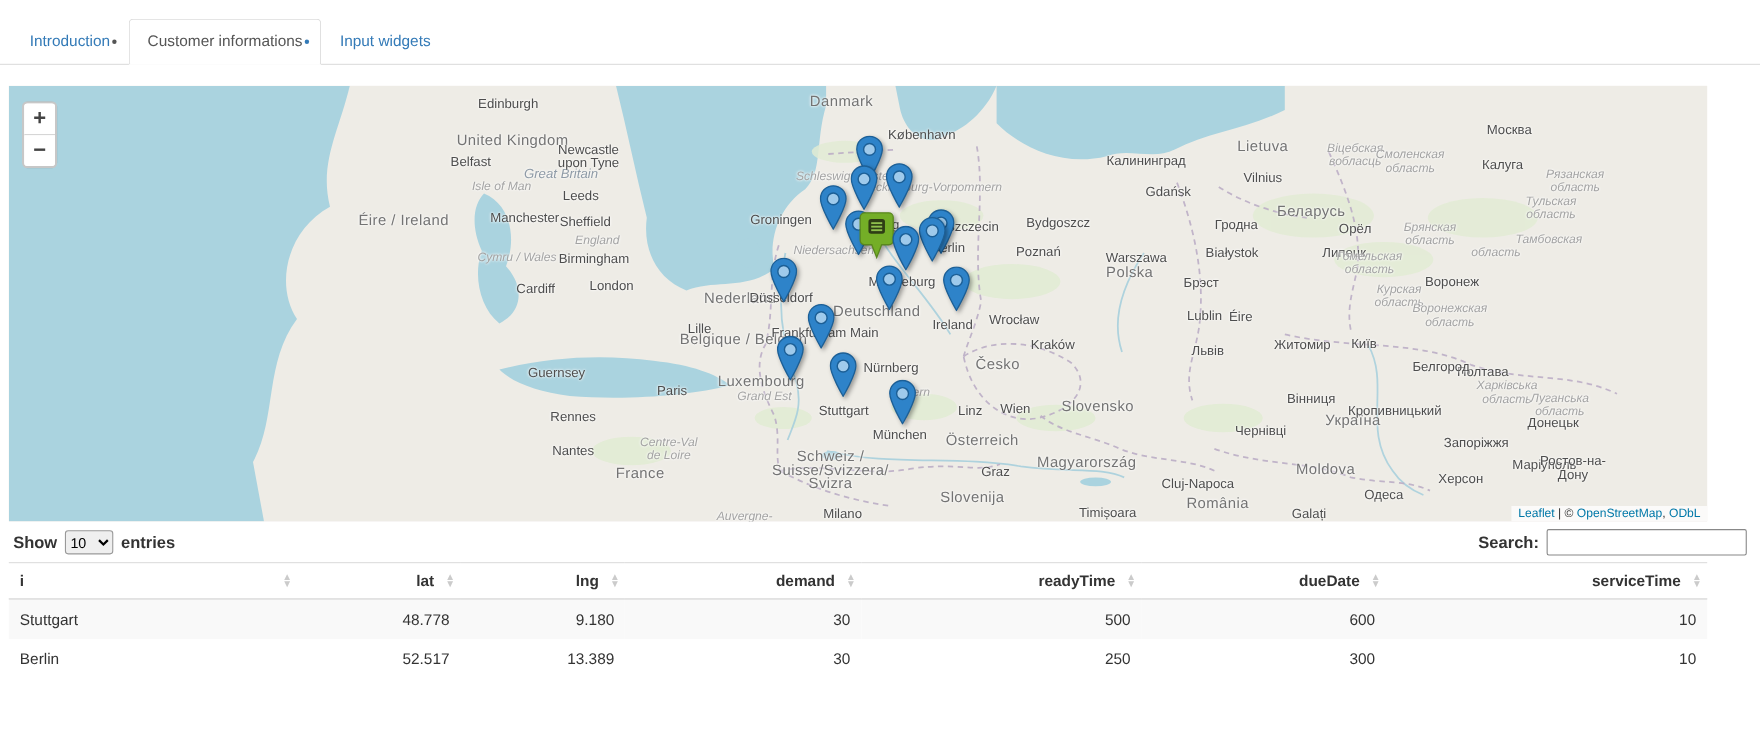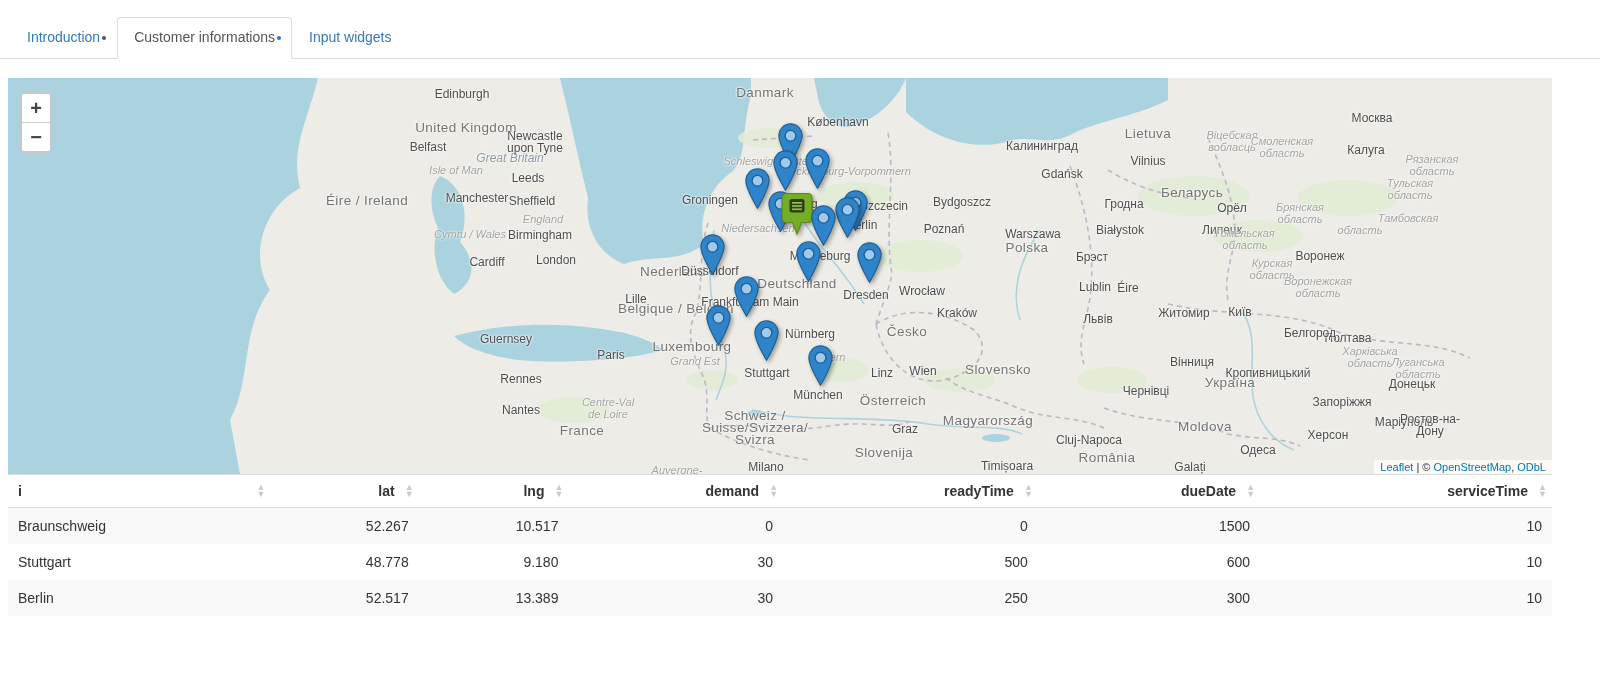--- a/index.html
+++ b/index.html
@@ -155,21 +155,21 @@
         <span class="plabel city" style="left: 513px; top: 332px;">Nantes</span>
         <span class="plabel city" style="left: 603px; top: 277px;">Paris</span>
         <span class="plabel city" style="left: 628px; top: 221px;">Lille</span>
         <span class="plabel city" style="left: 702px; top: 122px;">Groningen</span>
         <span class="plabel city" style="left: 830px; top: 44px;">København</span>
         <span class="plabel city" style="left: 785px; top: 126px;">Hamburg</span>
         <span class="plabel city" style="left: 876px; top: 128px;">Szczecin</span>
         <span class="plabel city" style="left: 854px; top: 147px;">Berlin</span>
         <span class="plabel city" style="left: 812px; top: 178px;">Magdeburg</span>
         <span class="plabel city" style="left: 702px; top: 193px;">Düsseldorf</span>
-        <span class="plabel city" style="left: 858px; top: 217px;">Dresden</span>
+        <span class="plabel city" style="left: 858px; top: 217px;">Ireland</span>
         <span class="plabel city" style="left: 742px; top: 224px;">Frankfurt am Main</span>
         <span class="plabel city" style="left: 802px; top: 256px;">Nürnberg</span>
         <span class="plabel city" style="left: 759px; top: 295px;">Stuttgart</span>
         <span class="plabel city" style="left: 810px; top: 317px;">München</span>
         <span class="plabel city" style="left: 874px; top: 295px;">Linz</span>
         <span class="plabel city" style="left: 915px; top: 293px;">Wien</span>
         <span class="plabel city" style="left: 897px; top: 351px;">Graz</span>
         <span class="plabel city" style="left: 758px; top: 389px;">Milano</span>
         <span class="plabel city" style="left: 1054px; top: 96px;">Gdańsk</span>
         <span class="plabel city" style="left: 1034px; top: 68px;">Калининград</span>
@@ -344,20 +344,33 @@
       </div>
 
     <div class="zoom-control">
       <a class="zoom-btn">+</a>
       <a class="zoom-btn">−</a>
     </div>
 
     <div class="attribution"><a>Leaflet</a><span> | © </span><a>OpenStreetMap</a><span>, </span><a>ODbL</a></div>
   </div>
 
+  <div class="dt-top">
+    <div class="dt-length">
+      <span>Show</span>
+      <select>
+        <option>10</option>
+      </select>
+      <span>entries</span>
+    </div>
+    <div class="dt-search">
+      <label>Search:</label>
+      <input type="text" value="" style="">
+    </div>
+  </div>
 
   <table class="dt">
     <colgroup>
       <col style="width:17%">
         <col style="width:9.6%">
         <col style="width:9.7%">
         <col style="width:13.9%">
       <col style="width:16.5%">
         <col style="width:14.4%">
         <col style="width:18.9%">
@@ -388,29 +401,20 @@
               <div>▲</div>
               <div>▼</div>
             </span></th>
           <th class="col-right"><span>serviceTime</span><span class="sort-icons">
               <div>▲</div>
               <div>▼</div>
             </span></th>
         </tr>
     </thead>
     <tbody>
-        <tr>
-          <td class="cell-left">Braunschweig</td>
-          <td class="cell-num">52.267</td>
-          <td class="cell-num">10.517</td>
-          <td class="cell-num">0</td>
-          <td class="cell-num">0</td>
-          <td class="cell-num">1500</td>
-          <td class="cell-num">10</td>
-        </tr>
         <tr>
           <td class="cell-left">Stuttgart</td>
           <td class="cell-num">48.778</td>
           <td class="cell-num">9.180</td>
           <td class="cell-num">30</td>
           <td class="cell-num">500</td>
           <td class="cell-num">600</td>
           <td class="cell-num">10</td>
         </tr>
         <tr>

